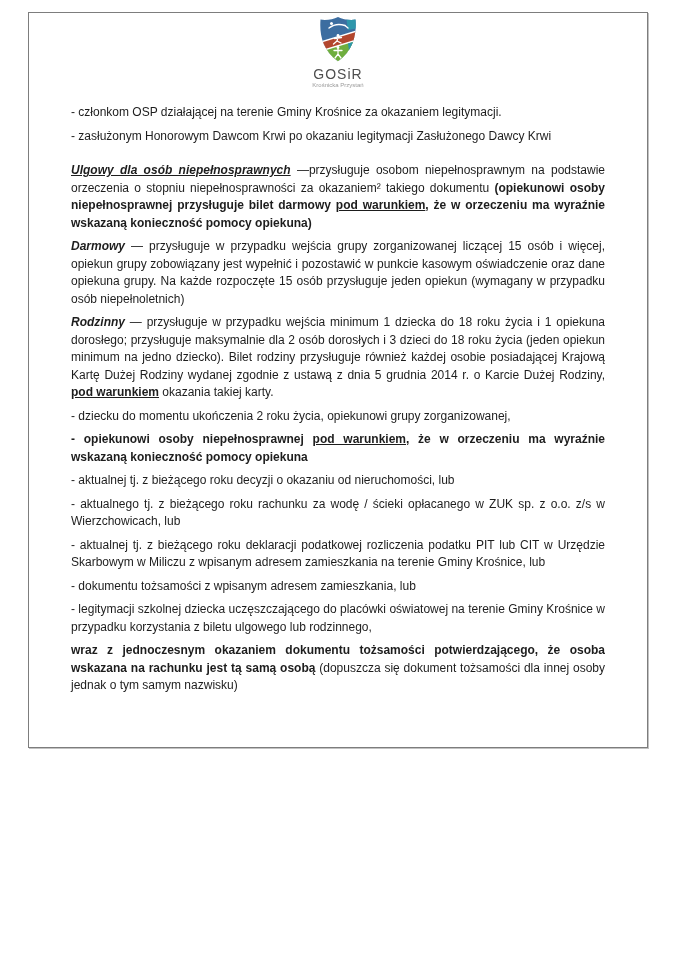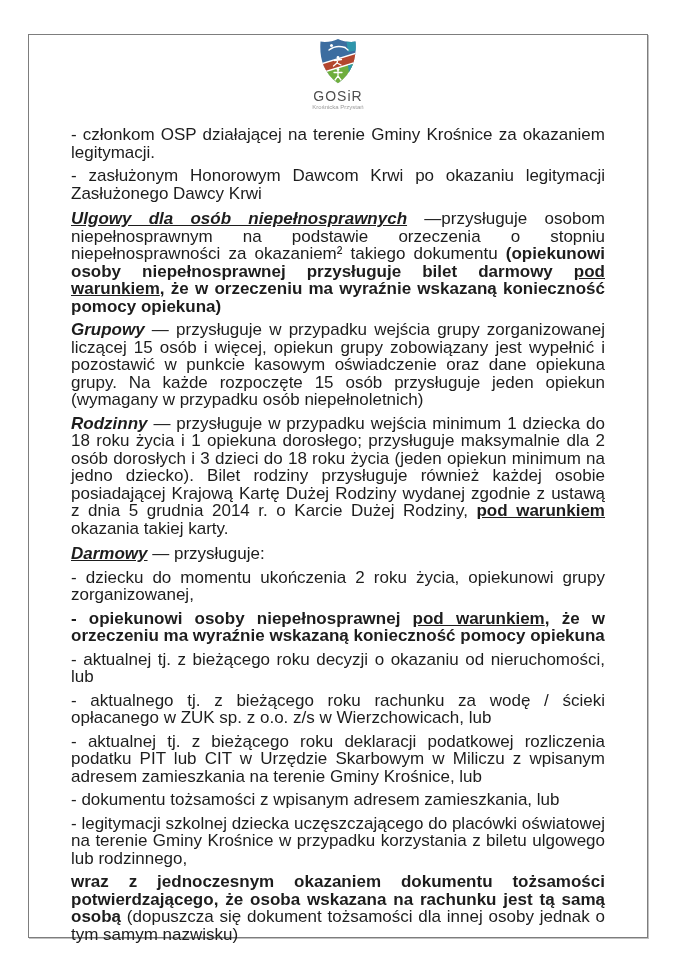--- a/index.html
+++ b/index.html
@@ -5,22 +5,22 @@
   html, body { margin: 0; padding: 0; }
   body {
     width: 678px; height: 960px;
     background: #ffffff;
     font-family: "Liberation Sans", sans-serif;
     position: relative;
     overflow: hidden;
   }
   .page-frame {
     position: absolute;
-    left: 28px; top: 34px;
-    width: 620px; height: 904px;
+    left: 28px; top: 12px;
+    width: 620px; height: 736px;
     border: 1px solid #7d7d7d;
     box-shadow: 1px 1px 0 rgba(120,120,120,0.45);
     background: #ffffff;
     box-sizing: border-box;
   }
   .logo {
     text-align: center;
     margin-top: 3px;
   }
   .logo svg { display: inline-block; }
@@ -34,27 +34,27 @@
   }
   .logo-tagline {
     font-size: 6px;
     color: #9a9a9a;
     line-height: 7px;
     margin-top: 1px;
   }
   .doc {
     width: 534px;
     margin: 15px auto 0 auto;
-    font-size: 17px;
+    font-size: 12px;
     line-height: 17.5px;
     color: #1d1d1d;
     text-align: justify;
   }
   .doc p { margin: 0 0 6px 0; }
-  .doc p.sec { margin-top: 8px; }
+  .doc p.sec { margin-top: 17px; }
   .doc p.hang { padding-left: 8px; text-indent: -8px; }
   .doc span.b { font-weight: bold; }
   .doc span.i { font-style: italic; }
   .doc span.u { text-decoration: underline; }
 </style>
 </head>
 <body>
 
 <div class="page-frame">
 
@@ -91,23 +91,22 @@
       </g>
     </svg>
     <div class="logo-name">GOSiR</div>
     <div class="logo-tagline">Krośnicka Przystań</div>
   </div>
 
   <div class="doc">
       <p><span>- członkom OSP działającej na terenie Gminy Krośnice za okazaniem legitymacji.</span></p>
       <p><span>- zasłużonym Honorowym Dawcom Krwi po okazaniu legitymacji Zasłużonego Dawcy Krwi</span></p>
       <p class="sec"><span class="b i u">Ulgowy dla osób niepełnosprawnych</span><span> —przysługuje osobom niepełnosprawnym na podstawie orzeczenia o stopniu niepełnosprawności za okazaniem² takiego dokumentu </span><span class="b">(opiekunowi osoby niepełnosprawnej przysługuje bilet darmowy </span><span class="b u">pod warunkiem</span><span class="b">, że w orzeczeniu ma wyraźnie wskazaną konieczność pomocy opiekuna)</span></p>
-      <p><span class="b i">Grupowy</span><span> — przysługuje w przypadku wejścia grupy zorganizowanej liczącej 15 osób i więcej, opiekun grupy zobowiązany jest wypełnić i pozostawić w punkcie kasowym oświadczenie oraz dane opiekuna grupy. Na każde rozpoczęte 15 osób przysługuje jeden opiekun (wymagany w przypadku osób niepełnoletnich)</span></p>
+      <p><span class="b i">Darmowy</span><span> — przysługuje w przypadku wejścia grupy zorganizowanej liczącej 15 osób i więcej, opiekun grupy zobowiązany jest wypełnić i pozostawić w punkcie kasowym oświadczenie oraz dane opiekuna grupy. Na każde rozpoczęte 15 osób przysługuje jeden opiekun (wymagany w przypadku osób niepełnoletnich)</span></p>
       <p><span class="b i">Rodzinny</span><span> — przysługuje w przypadku wejścia minimum 1 dziecka do 18 roku życia i 1 opiekuna dorosłego; przysługuje maksymalnie dla 2 osób dorosłych i 3 dzieci do 18 roku życia (jeden opiekun minimum na jedno dziecko). Bilet rodziny przysługuje również każdej osobie posiadającej Krajową Kartę Dużej Rodziny wydanej zgodnie z ustawą z dnia 5 grudnia 2014 r. o Karcie Dużej Rodziny, </span><span class="b u">pod warunkiem</span><span> okazania takiej karty.</span></p>
-      <p class="sec"><span class="b i u">Darmowy</span><span> — przysługuje:</span></p>
       <p><span>- dziecku do momentu ukończenia 2 roku życia, opiekunowi grupy zorganizowanej,</span></p>
       <p><span class="b">- opiekunowi osoby niepełnosprawnej </span><span class="b u">pod warunkiem</span><span class="b">, że w orzeczeniu ma wyraźnie wskazaną konieczność pomocy opiekuna</span></p>
       <p><span>- aktualnej tj. z bieżącego roku decyzji o okazaniu od nieruchomości, lub</span></p>
       <p><span>- aktualnego tj. z bieżącego roku rachunku za wodę / ścieki opłacanego w ZUK sp. z o.o. z/s w Wierzchowicach, lub</span></p>
       <p><span>- aktualnej tj. z bieżącego roku deklaracji podatkowej rozliczenia podatku PIT lub CIT w Urzędzie Skarbowym w Miliczu z wpisanym adresem zamieszkania na terenie Gminy Krośnice, lub</span></p>
       <p><span>- dokumentu tożsamości z wpisanym adresem zamieszkania, lub</span></p>
       <p><span>- legitymacji szkolnej dziecka uczęszczającego do placówki oświatowej na terenie Gminy Krośnice w przypadku korzystania z biletu ulgowego lub rodzinnego,</span></p>
       <p><span class="b">wraz z jednoczesnym okazaniem dokumentu tożsamości potwierdzającego, że osoba wskazana na rachunku jest tą samą osobą </span><span>(dopuszcza się dokument tożsamości dla innej osoby jednak o tym samym nazwisku)</span></p>
     </div>
 

